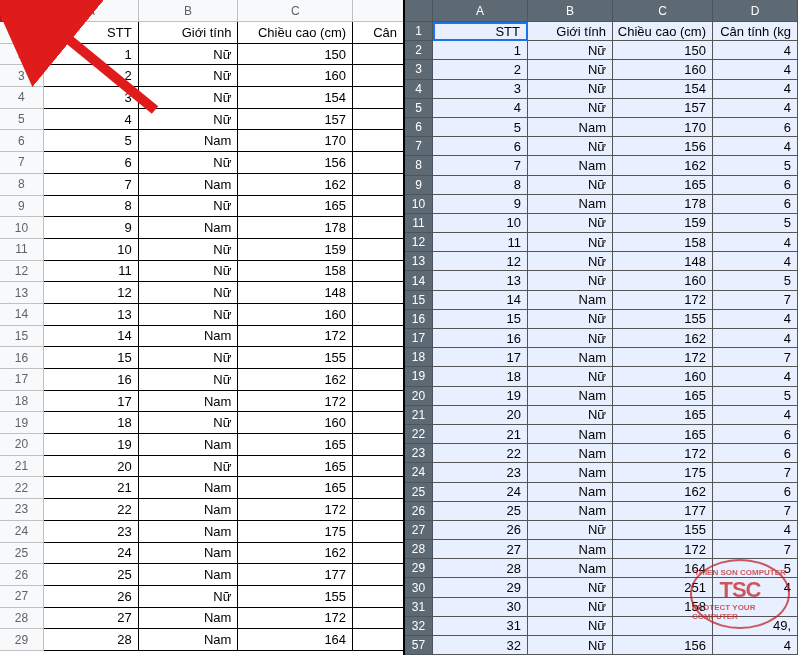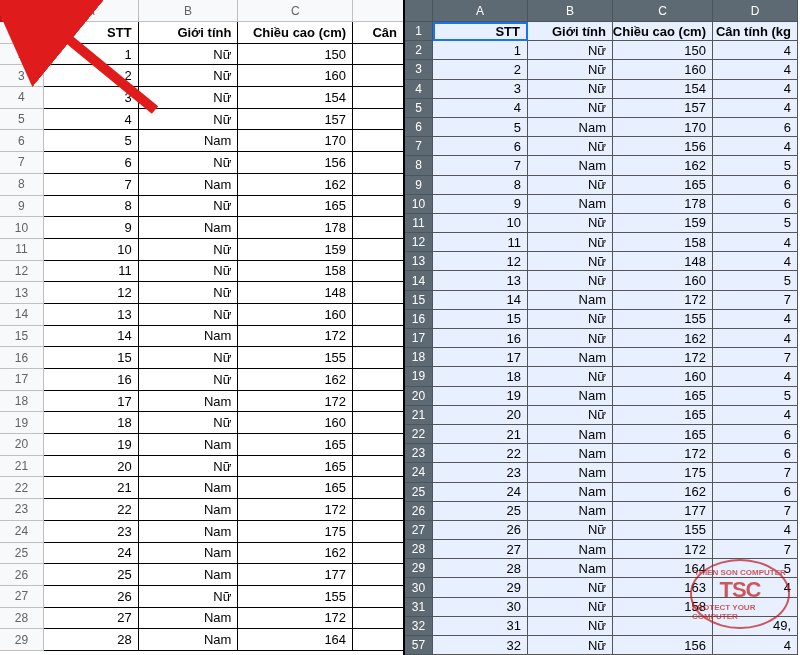--- a/index.html
+++ b/index.html
@@ -65,21 +65,21 @@
     border-bottom: 1px solid #000;
     display: flex;
     align-items: center;
     padding: 0 6px;
     overflow: hidden;
     white-space: nowrap;
   }
   .sheet-left .cell { height: 21.7px; }
   .sheet-right .cell { height: 19.2px; background: #e8efff; border-right: 1px solid #555; border-bottom: 1px solid #555; }
 
-  .hdr { font-weight: bold; justify-content: flex-end; }
+  .hdr { font-weight: normal; justify-content: flex-end; }
   .num { justify-content: flex-end; }
   .txt { justify-content: flex-end; text-align: center; }
 
   .sheet-left .colA { width: 95px; }
   .sheet-left .colB { width: 100px; }
   .sheet-left .colC { width: 115px; }
   .sheet-left .colD { width: 50px; border-right: none; }
 
   .sheet-right .colA { width: 95px; }
   .sheet-right .colB { width: 85px; }
@@ -557,21 +557,21 @@
         <div class="row-head">29</div>
         <div class="cell colA num">28</div>
         <div class="cell colB txt">Nam</div>
         <div class="cell colC num">164</div>
         <div class="cell colD num">5</div>
       </div>
       <div class="row">
         <div class="row-head">30</div>
         <div class="cell colA num">29</div>
         <div class="cell colB txt">Nữ</div>
-        <div class="cell colC num">163</div>
+        <div class="cell colC num">251</div>
         <div class="cell colD num">4</div>
       </div>
       <div class="row">
         <div class="row-head">31</div>
         <div class="cell colA num">30</div>
         <div class="cell colB txt">Nữ</div>
         <div class="cell colC num">158</div>
         <div class="cell colD num"></div>
       </div>
       <div class="row">

